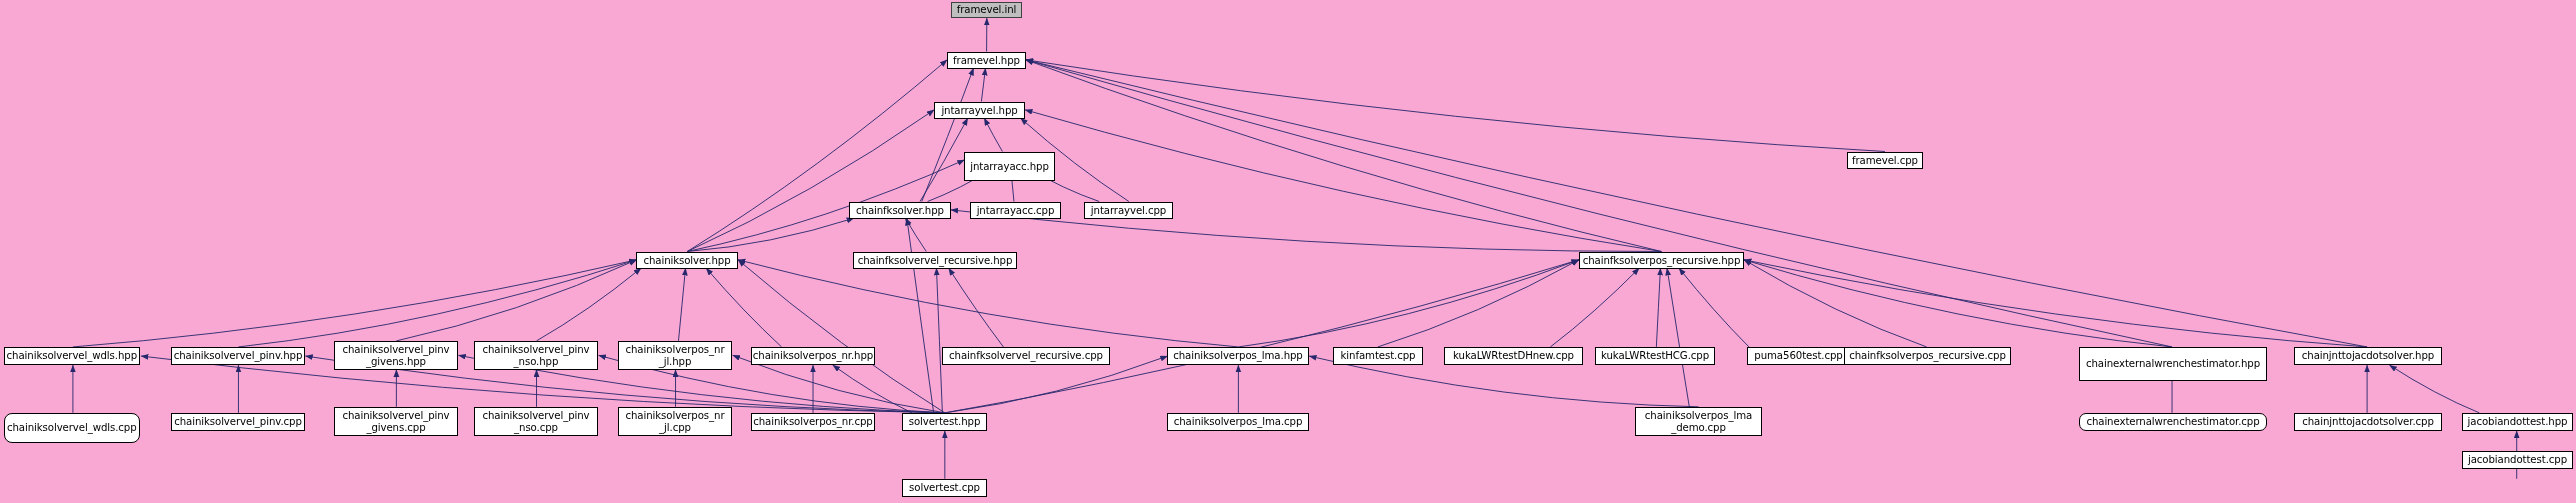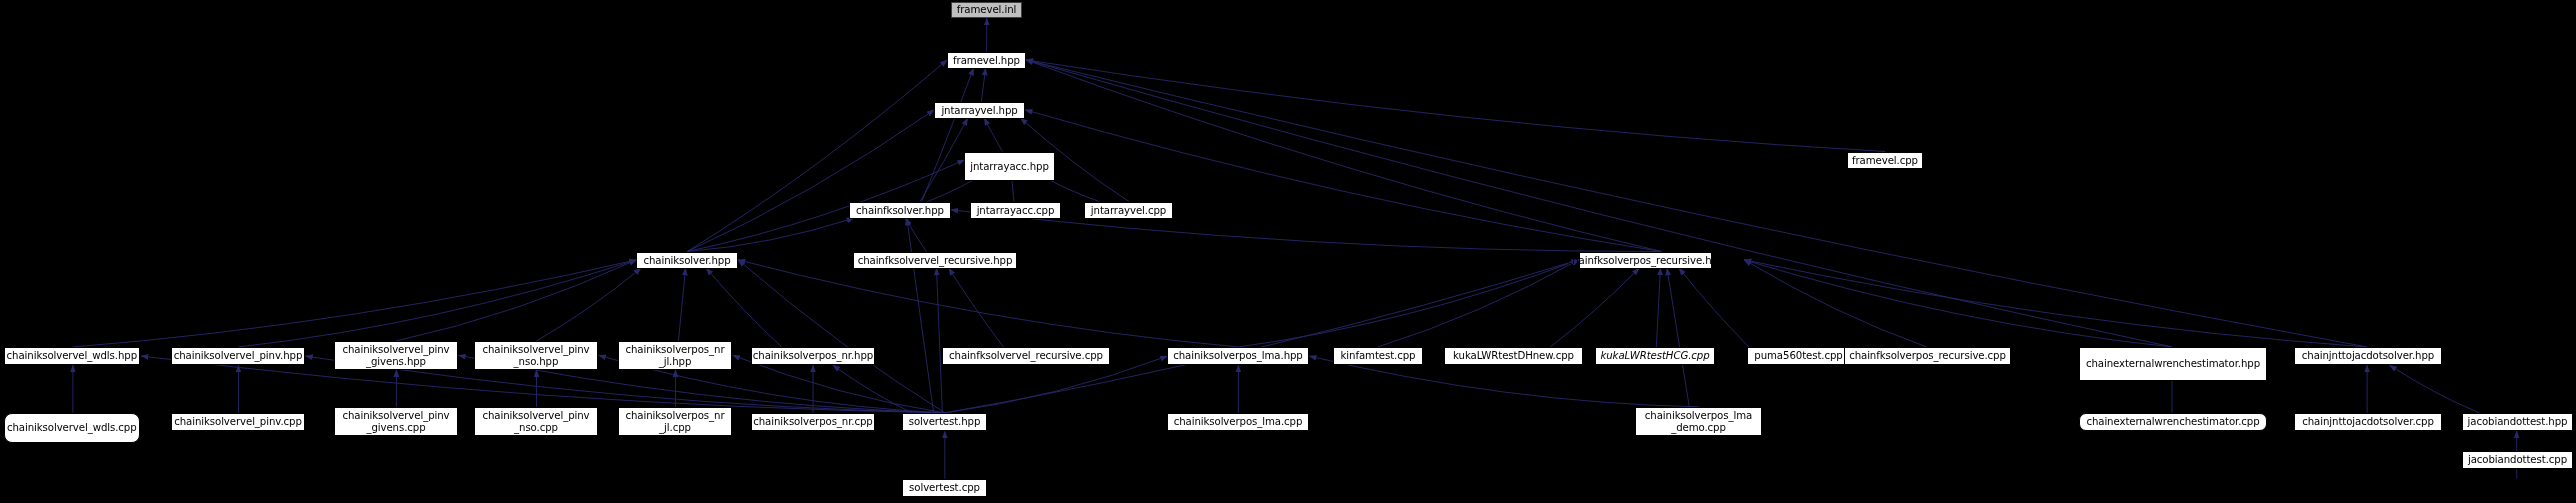--- a/index.html
+++ b/index.html
@@ -1,17 +1,17 @@
 <!DOCTYPE html>
 <html style="font-size:12px"><head>
 <meta charset="utf-8">
 <style>
   html,body{margin:0;padding:0;background:#ffffff;}
   body{font-family:"DejaVu Sans","Liberation Sans",sans-serif;}
-  #graph{position:relative;width:2576px;height:503px;background:#000000;overflow:hidden;}
+  #graph{position:relative;width:2576px;height:503px;background:#f9a8d4;overflow:hidden;}
   #edges{position:absolute;left:0;top:0;width:2576px;height:503px;pointer-events:none;}
   .node{position:absolute;box-sizing:border-box;border:0.8px solid #000000;background:#ffffff;
         display:flex;align-items:center;justify-content:center;text-align:center;
         font-size:10.2px;color:#000000;line-height:1.12;white-space:pre-line;
         letter-spacing:-0.1px;}
   .node.root{background:#bfbfbf;border-color:#404040;}
   .node .lbl{display:block;padding:0 2.3px;}
 </style>
 </head>
 <body>
@@ -88,35 +88,35 @@
 <div class="node root" style="left: 951px; top: 1.5px; width: 71px; height: 16.7px;"><span class="lbl">framevel.inl</span></div>
     <div class="node" style="left: 947px; top: 52px; width: 79px; height: 16.7px;"><span class="lbl">framevel.hpp</span></div>
     <div class="node" style="left: 934px; top: 102px; width: 91px; height: 16.7px;"><span class="lbl">jntarrayvel.hpp</span></div>
     <div class="node" style="left: 1847px; top: 152px; width: 76px; height: 16.7px;"><span class="lbl">framevel.cpp</span></div>
     <div class="node" style="left: 964px; top: 152px; width: 91px; height: 29px;"><span class="lbl">jntarrayacc.hpp</span></div>
     <div class="node" style="left: 849px; top: 202px; width: 102px; height: 16.7px;"><span class="lbl">chainfksolver.hpp</span></div>
     <div class="node" style="left: 970px; top: 202px; width: 91px; height: 16.7px;"><span class="lbl">jntarrayacc.cpp</span></div>
     <div class="node" style="left: 1084px; top: 202px; width: 89px; height: 16.7px;"><span class="lbl">jntarrayvel.cpp</span></div>
     <div class="node" style="left: 636px; top: 252px; width: 102px; height: 16.7px;"><span class="lbl">chainiksolver.hpp</span></div>
     <div class="node" style="left: 853px; top: 252px; width: 164px; height: 16.7px;"><span class="lbl">chainfksolvervel_recursive.hpp</span></div>
-    <div class="node" style="left: 1579px; top: 252px; width: 133px; height: 16.7px;"><span class="lbl">chainfksolverpos_recursive.hpp</span></div>
+    <div class="node" style="left: 1579px; top: 252px; width: 165px; height: 16.7px;"><span class="lbl">chainfksolverpos_recursive.hpp</span></div>
     <div class="node" style="left: 3.8px; top: 347px; width: 136px; height: 18px;"><span class="lbl">chainiksolvervel_wdls.hpp</span></div>
     <div class="node" style="left: 171px; top: 347px; width: 134px; height: 18px;"><span class="lbl">chainiksolvervel_pinv.hpp</span></div>
     <div class="node" style="left: 334px; top: 341px; width: 124px; height: 29px;"><span class="lbl">chainiksolvervel_pinv
 _givens.hpp</span></div>
     <div class="node" style="left: 474px; top: 341px; width: 124px; height: 29px;"><span class="lbl">chainiksolvervel_pinv
 _nso.hpp</span></div>
     <div class="node" style="left: 618px; top: 341px; width: 114px; height: 29px;"><span class="lbl">chainiksolverpos_nr
 _jl.hpp</span></div>
     <div class="node" style="left: 751px; top: 347px; width: 124px; height: 18px;"><span class="lbl">chainiksolverpos_nr.hpp</span></div>
     <div class="node" style="left: 942px; top: 347px; width: 168px; height: 18px;"><span class="lbl">chainfksolvervel_recursive.cpp</span></div>
     <div class="node" style="left: 1167px; top: 347px; width: 142px; height: 18px;"><span class="lbl">chainiksolverpos_lma.hpp</span></div>
     <div class="node" style="left: 1333px; top: 347px; width: 90px; height: 18px;"><span class="lbl">kinfamtest.cpp</span></div>
     <div class="node" style="left: 1444px; top: 347px; width: 139px; height: 18px;"><span class="lbl">kukaLWRtestDHnew.cpp</span></div>
-    <div class="node" style="left: 1595px; top: 347px; width: 120px; height: 18px; font-style: italic;"><span class="lbl">kukaLWRtestHCG.cpp</span></div>
+    <div class="node" style="left: 1595px; top: 347px; width: 120px; height: 18px;"><span class="lbl">kukaLWRtestHCG.cpp</span></div>
     <div class="node" style="left: 1727px; top: 347px; width: 103px; height: 18px; margin-left: 20px;"><span class="lbl">puma560test.cpp</span></div>
     <div class="node" style="left: 1844px; top: 347px; width: 167px; height: 18px;"><span class="lbl">chainfksolverpos_recursive.cpp</span></div>
     <div class="node" style="left: 2079px; top: 347px; width: 188px; height: 34px;"><span class="lbl">chainexternalwrenchestimator.hpp</span></div>
     <div class="node" style="left: 2294px; top: 347px; width: 148px; height: 18px;"><span class="lbl">chainjnttojacdotsolver.hpp</span></div>
     <div class="node" style="left: 3.8px; top: 413px; width: 136px; height: 30px; border-radius: 8px;"><span class="lbl">chainiksolvervel_wdls.cpp</span></div>
     <div class="node" style="left: 171px; top: 413px; width: 134px; height: 18px;"><span class="lbl">chainiksolvervel_pinv.cpp</span></div>
     <div class="node" style="left: 334px; top: 407px; width: 124px; height: 29px;"><span class="lbl">chainiksolvervel_pinv
 _givens.cpp</span></div>
     <div class="node" style="left: 474px; top: 407px; width: 124px; height: 29px;"><span class="lbl">chainiksolvervel_pinv
 _nso.cpp</span></div>

